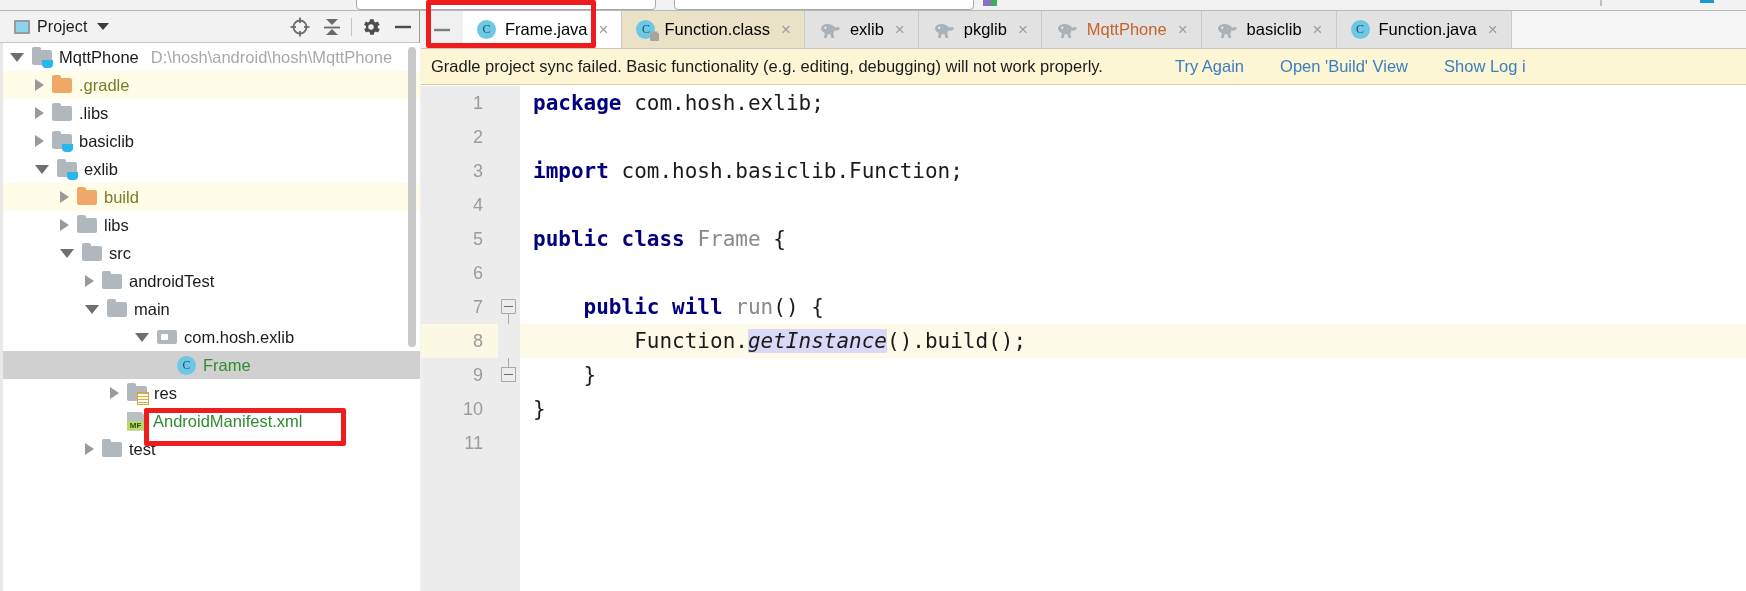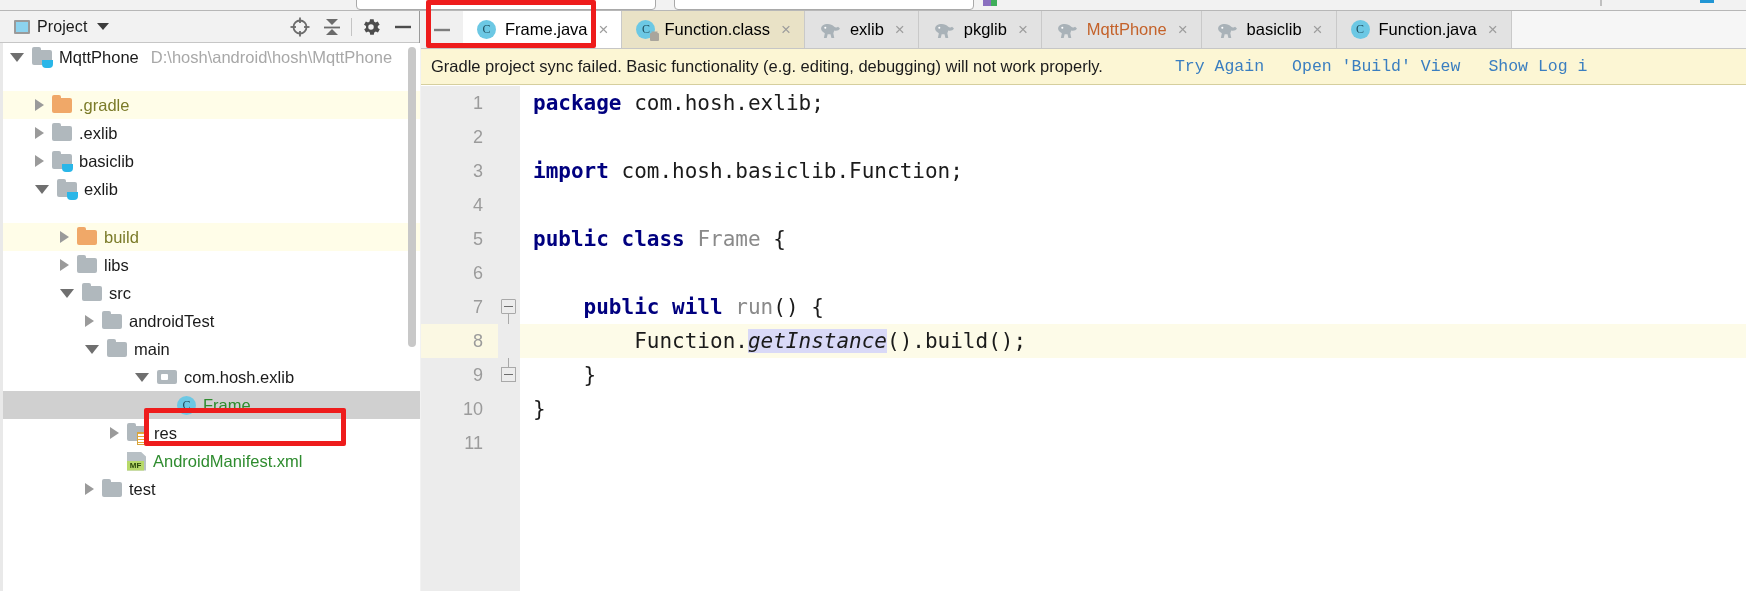--- a/index.html
+++ b/index.html
@@ -76,21 +76,21 @@
 
   
   .tree {
     position: absolute; left: 0; top: 32px; width: 420px; bottom: 0;
     background: #fff; overflow: hidden;
   }
   .tree-row {
     position: relative; height: 28px; display: flex; align-items: center;
     font-size: 16.5px; color: #1b1b1b; white-space: nowrap;
   }
-  .tree-row.excluded { background: #fffde8; margin-top: 20px; }
+  .tree-row.excluded { background: #fffde8; }
   .tree-row.selected { background: #d0d0d0; }
   .arrow {
     width: 0; height: 0; flex: 0 0 auto;
     border-top: 6px solid transparent; border-bottom: 6px solid transparent;
     border-left: 9px solid #9a9a9a;
   }
   .arrow.open {
     border-left: 7px solid transparent; border-right: 7px solid transparent;
     border-top: 9px solid #6f6f6f; border-bottom: 0;
   }
@@ -203,21 +203,21 @@
   }
   .tab-filler { flex: 1; background: #f6f6f6; }
 
   
   .notif {
     position: relative; height: 36px; background: #fcf6d4;
     border-bottom: 1px solid #d6cf9e;
     display: flex; align-items: center; padding-left: 10px;
     font-size: 16.5px; color: #1b1b1b; white-space: nowrap; overflow: hidden;
   }
-  .notif-links { display: flex; align-items: center; gap: 28px; margin-left: 72px; font-family: Liberation Mono, monospace; }
+  .notif-links { display: flex; align-items: center; gap: 36px; margin-left: 72px; }
   .notif-link { color: #3a7ec0; font-size: 16.5px; cursor: pointer; }
 
   
   .code-pane {
     position: absolute; left: 0; top: 75px; right: 0; bottom: 0;
     background: #fff; overflow: hidden;
   }
   .gutter {
     position: absolute; left: 0; top: 0; width: 99px; bottom: 0;
     background: #ececec; border-right: 1px solid #e0e0e0;
@@ -347,21 +347,21 @@
             <div class="folder orange"></div>
           </span>
           <span class="tlabel olive">.gradle</span>
         </div>
         <div class="tree-row">
           <div style="width: 35px; flex: 0 0 auto;"></div>
           <div class="arrow "></div>
           <span class="ico">
             <div class="folder"></div>
           </span>
-          <span class="tlabel ">.exlib</span>
+          <span class="tlabel ">.libs</span>
         </div>
         <div class="tree-row">
           <div style="width: 35px; flex: 0 0 auto;"></div>
           <div class="arrow "></div>
           <span class="ico">
             <div class="folder module"></div>
           </span>
           <span class="tlabel ">basiclib</span>
         </div>
         <div class="tree-row">

